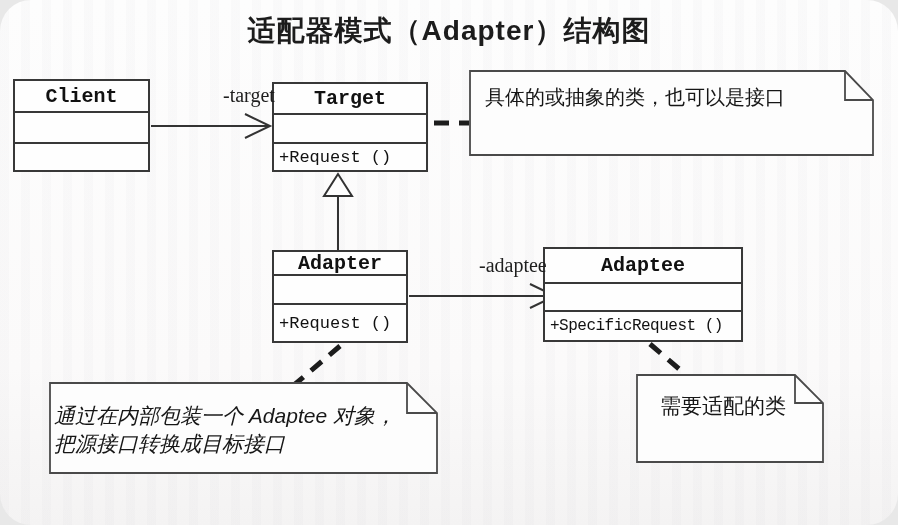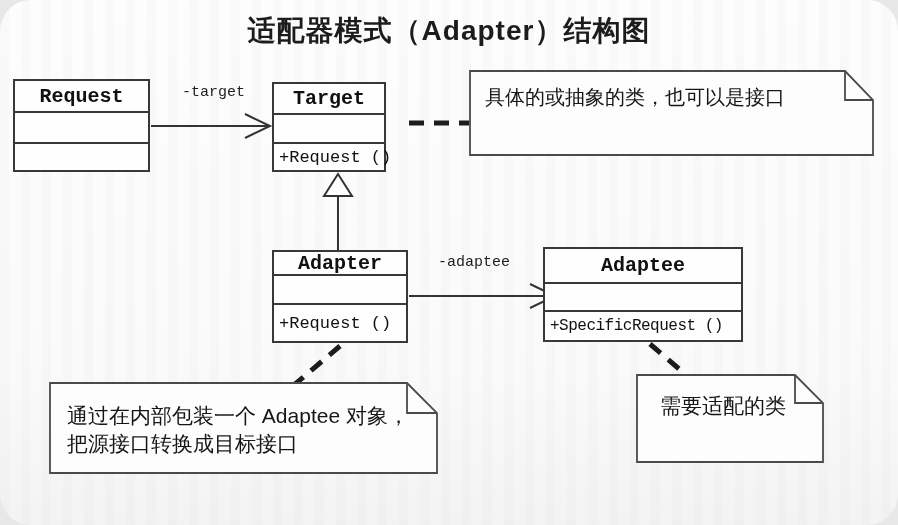--- a/index.html
+++ b/index.html
@@ -64,24 +64,25 @@
     flex: 1;
     display: flex;
     align-items: center;
     padding-left: 5px;
     font-size: 17px;
     white-space: nowrap;
   }
   .cls-methods.small { font-size: 16px; letter-spacing: -0.5px; }
   .assoc-label {
     position: absolute;
-    font-family: Liberation Mono, monospace;
-    font-size: 15px;
+    font-family: Liberation Serif, serif;
+    font-size: 20px;
     color: #1e1e1e;
     white-space: nowrap;
+    margin-left: 41px;
   }
   .note-text {
     position: absolute;
     font-size: 20px;
     line-height: 1.35;
     color: #161616;
     white-space: nowrap;
   }
 </style>
 </head>
@@ -124,26 +125,26 @@
 
     <g>
       <polygon points="637,375 795,375 823,403 823,462 637,462" fill="#fdfdfd" stroke="#4a4a4a" stroke-width="1.8"></polygon>
       <polyline points="795,375 795,403 823,403" fill="none" stroke="#4a4a4a" stroke-width="1.8"></polyline>
     </g>
   </svg>
 
   <div class="diagram-title">适配器模式（Adapter）结构图</div>
 
   <div class="cls" style="left:13px; top:79px; width:137px; height:93px;">
-    <div class="cls-title" style="height:32px;">Request</div>
+    <div class="cls-title" style="height:32px;">Client</div>
     <div class="cls-attrs" style="height:31px;"></div>
     <div class="cls-methods"></div>
   </div>
 
-  <div class="cls" style="left:272px; top:82px; width:114px; height:90px;">
+  <div class="cls" style="left:272px; top:82px; width:156px; height:90px;">
     <div class="cls-title" style="height:31px;">Target</div>
     <div class="cls-attrs" style="height:29px;"></div>
     <div class="cls-methods">+Request ()</div>
   </div>
 
   <div class="cls" style="left:272px; top:250px; width:136px; height:93px;">
     <div class="cls-title" style="height:24px;">Adapter</div>
     <div class="cls-attrs" style="height:29px;"></div>
     <div class="cls-methods">+Request ()</div>
   </div>
@@ -154,21 +155,21 @@
     <div class="cls-methods small">+SpecificRequest ()</div>
   </div>
 
   <div class="assoc-label" style="left:182px; top:84px;">-target</div>
   <div class="assoc-label" style="left:438px; top:254px;">-adaptee</div>
 
   <div class="note-text" style="left:485px; top:84px;">
     <div>具体的或抽象的类，也可以是接口</div>
   </div>
 
-  <div class="note-text" style="left:67px; top:402px; font-size:21px;">
+  <div class="note-text" style="left:54px; top:402px; font-size:21px;font-style:italic;">
     <div>通过在内部包装一个 Adaptee 对象，</div>
     <div>把源接口转换成目标接口</div>
   </div>
 
   <div class="note-text" style="left:660px; top:392px; font-size:21px;">
     <div>需要适配的类</div>
   </div>
 
 </div>
 

